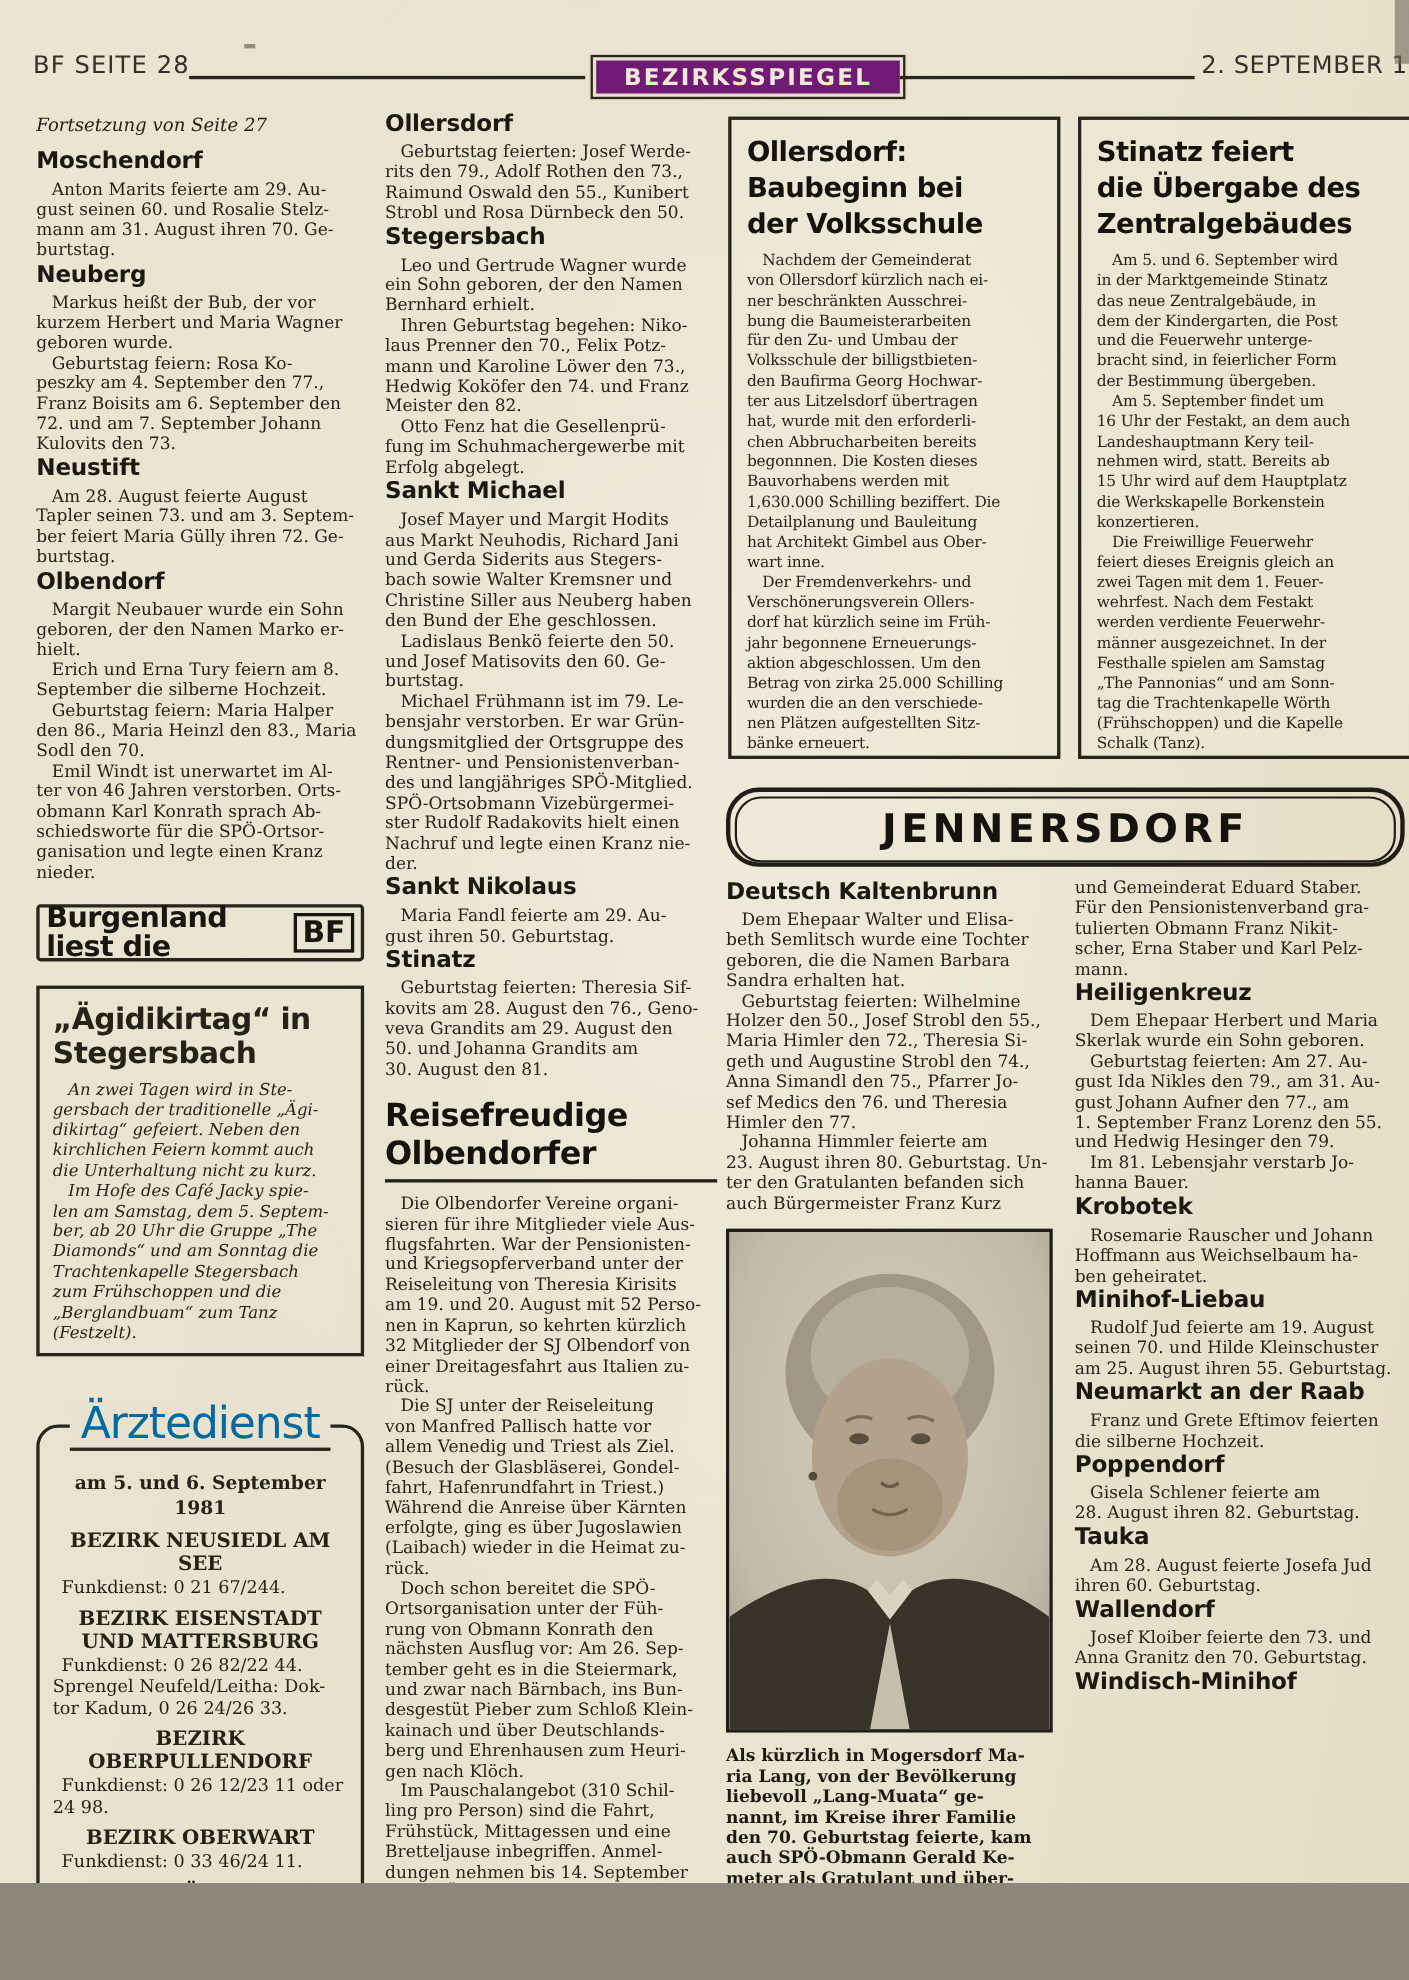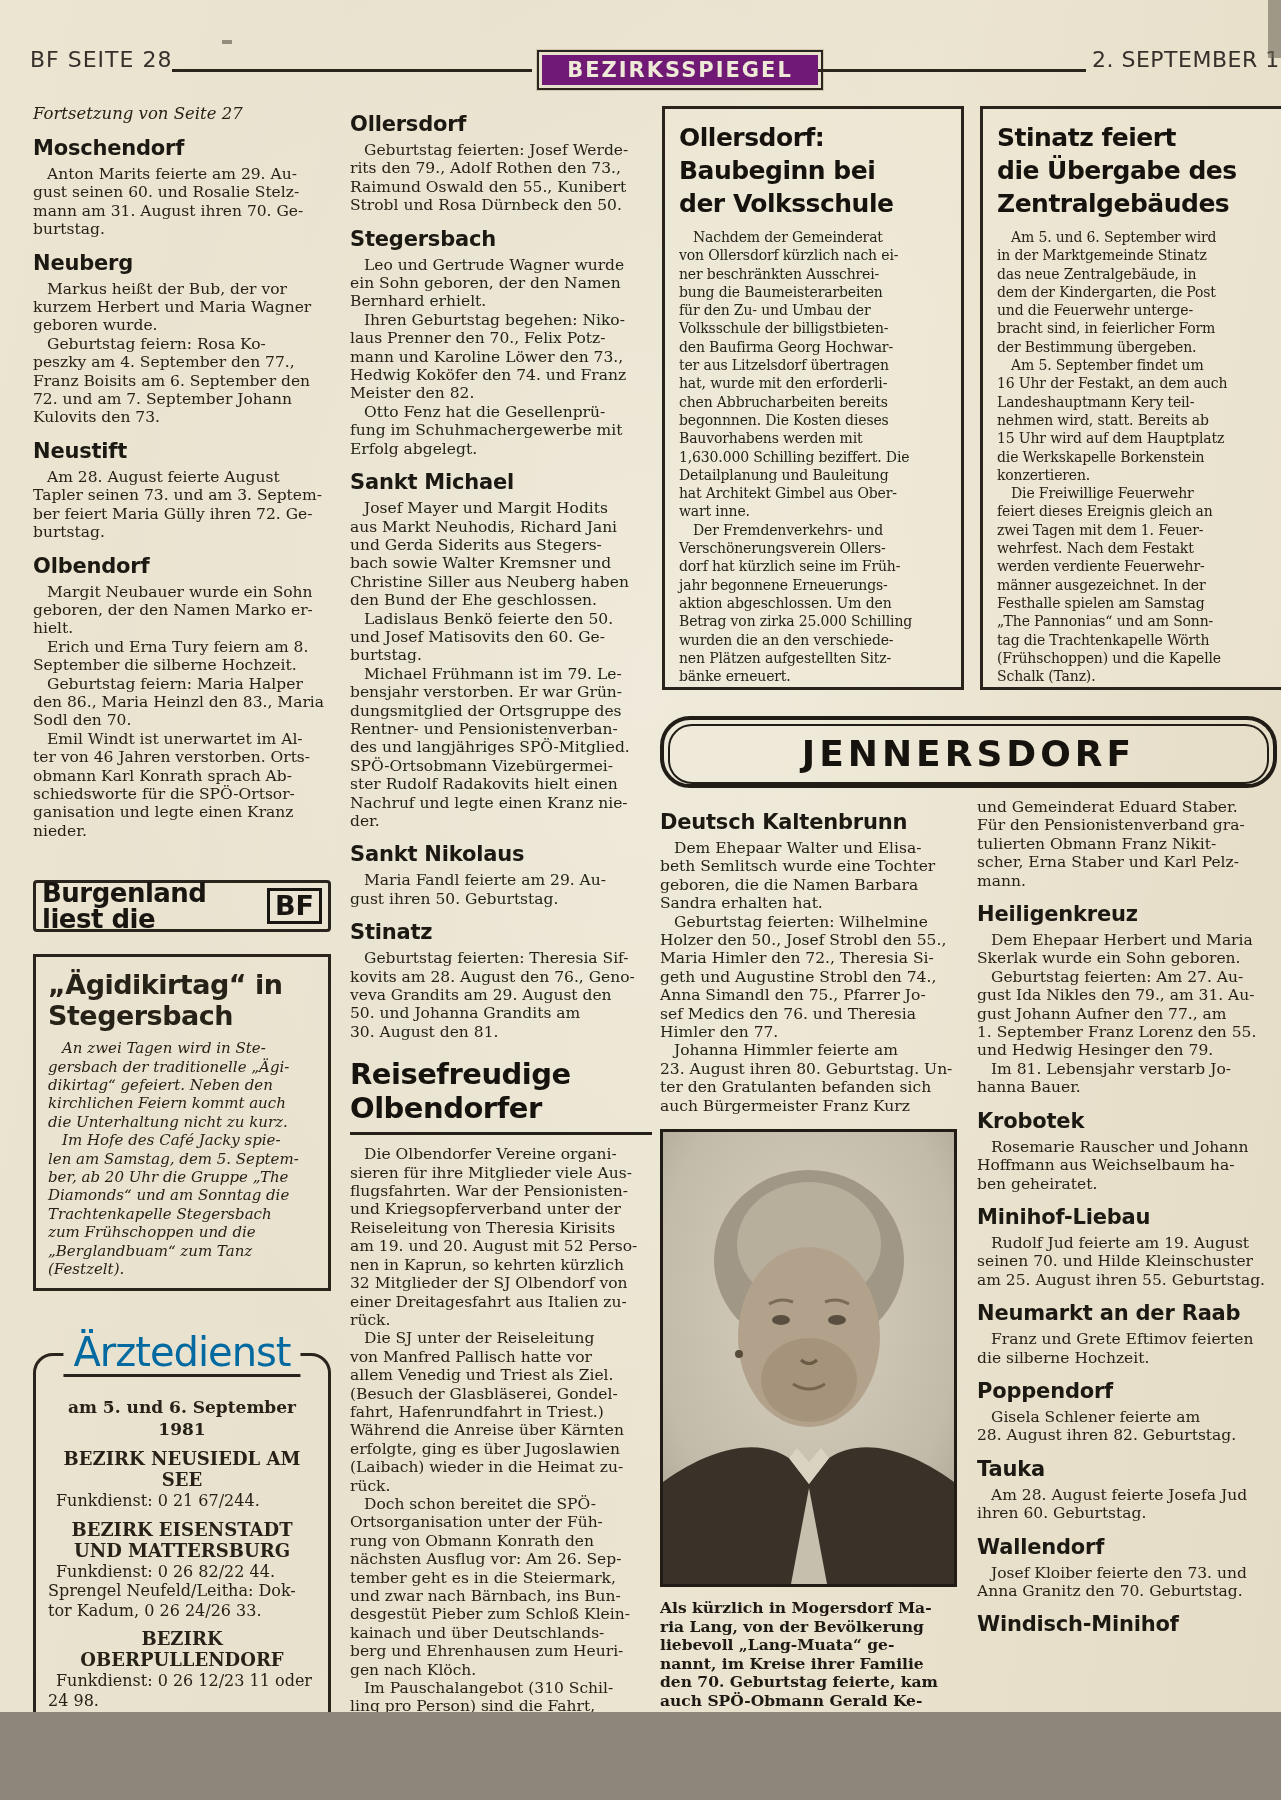--- a/index.html
+++ b/index.html
@@ -14,31 +14,31 @@
   .hdr-left{position:absolute;left:30px;top:47px;font:400 22px/26px "DejaVu Sans",sans-serif;color:#35302a;letter-spacing:1px;}
   .hdr-rule{position:absolute;top:69px;height:3px;background:#2a251d;}
   .rule-l{left:172px;width:360px;}
   .rule-r{left:818px;width:268px;}
   .hdr-date{position:absolute;left:1092px;top:47px;font:400 22px/26px "DejaVu Sans",sans-serif;color:#35302a;letter-spacing:.5px;white-space:nowrap;}
   .banner{position:absolute;left:537px;top:50px;width:276px;border:2px solid #2a251d;padding:3px;background:#e7e0cc;box-shadow:0 0 0 1px #cfc6ae;}
   .banner-inner{background:#701a75;color:#efe9d7;text-align:center;font:bold 21px/30px "DejaVu Sans",sans-serif;letter-spacing:2px;}
   
   .col{position:absolute;}
   .sec-h{font:bold 21px/24px "DejaVu Sans",sans-serif;color:#1c1812;margin:10px 0 5px;letter-spacing:-.2px;}
-  .sec-h:first-child{margin-top:12px;}
+  .sec-h:first-child{margin-top:0;}
   .para{font-size:15.5px;line-height:18.4px;white-space:pre-line;text-indent:14px;margin:0;}
   .noind{text-indent:0;}
   .cont-note{font:italic 16.5px/20px "DejaVu Serif",serif;margin:4px 0 10px;}
   .nbox{border:3px solid #29241c;}
   .box-art{position:absolute;background:rgba(240,234,219,.35);padding:12px 14px 2px;}
   .box-h{font:bold 25px/33px "DejaVu Sans",sans-serif;color:#16130e;white-space:pre-line;letter-spacing:-.5px;margin:0 0 8px;}
   .box-art .para{font-size:14px;letter-spacing:-.15px;line-height:18.3px;}
   .art-h{font:bold 29px/34px "DejaVu Sans",sans-serif;color:#16130e;white-space:pre-line;letter-spacing:-.5px;border-bottom:3px solid #241f17;padding-bottom:7px;margin:16px 0 10px;}
   
-  .promo{margin-top:40px;border:3px solid #29241c;border-radius:4px;height:46px;display:flex;align-items:center;justify-content:flex-end;gap:12px;padding:0 6px;}
+  .promo{margin-top:20px;border:3px solid #29241c;border-radius:4px;height:46px;display:flex;align-items:center;justify-content:flex-end;gap:12px;padding:0 6px;}
   .promo-txt{font:bold 26px/26px "DejaVu Sans",sans-serif;letter-spacing:-.5px;color:#191510;}
   .promo-bf{font:bold 27px/27px "DejaVu Sans",sans-serif;border:3px solid #191510;padding:1px 5px 2px;color:#191510;}
   .kirtag{margin-top:22px;padding:12px 12px 10px;}
   .kirtag-h{font:bold 27px/31px "DejaVu Sans",sans-serif;white-space:pre-line;letter-spacing:-.5px;margin:0 0 8px;}
   .kirtag .para{font-size:15px;font-style:italic;}
   .doctor{position:relative;margin-top:62px;border-radius:20px;padding:40px 12px 12px;}
   .doctor-title{position:absolute;top:-26px;left:50%;transform:translateX(-50%);background:#e9e2ce;padding:0 10px;font:400 40px/44px "DejaVu Sans",sans-serif;letter-spacing:-1px;color:#0369a1;border-bottom:3px solid #29241c;white-space:nowrap;}
   .doc-date{font:bold 17px/22px "DejaVu Serif",serif;text-align:center;margin:0 0 2px;}
   .doc-dist{font:bold 18px/21px "DejaVu Serif",serif;text-align:center;white-space:pre-line;margin:8px 0 1px;}
   .doc-info{font-size:16px;line-height:19.5px;white-space:pre-line;margin:0;text-indent:8px;}

